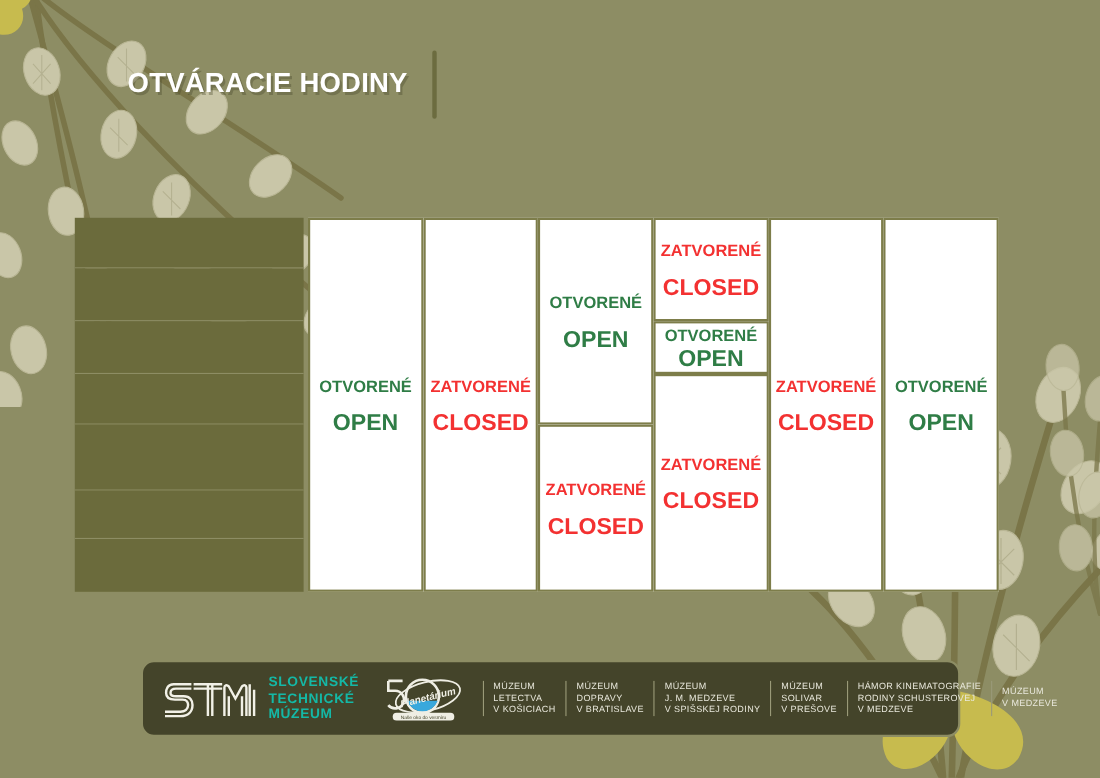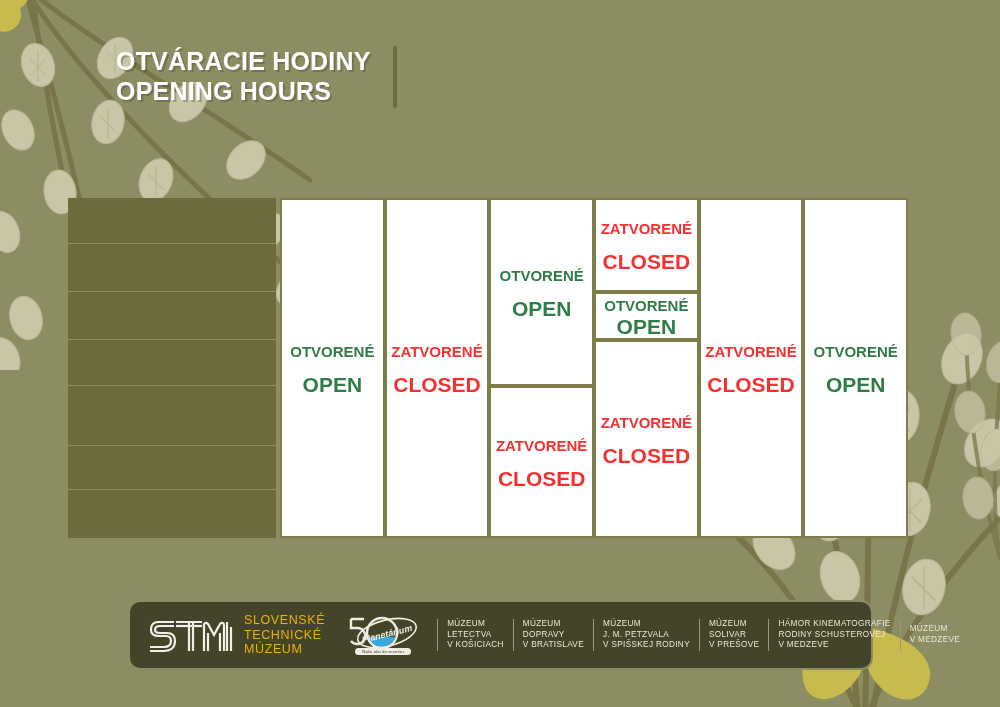--- a/index.html
+++ b/index.html
@@ -60,21 +60,21 @@
   .open{color:#2f7d46;}
   .closed{color:#f33131;}
 
   
   #footer{
     position:absolute;left:128px;top:600px;width:745px;height:70px;
     background:#44442a;border:2px solid #8d8d64;border-radius:12px;
     display:flex;align-items:center;box-sizing:border-box;padding:0 18px;
   }
   #stm-logo{display:flex;align-items:center;gap:10px;}
-  #stm-wordmark{color:#eab308;font-size:12.5px;line-height:14.5px;letter-spacing:.6px;}
+  #stm-wordmark{color:#14b8a6;font-size:12.5px;line-height:14.5px;letter-spacing:.6px;font-weight:bold;}
   #planet-logo{margin-left:16px;width:82px;height:44px;position:relative;}
   #museum-list{display:flex;align-items:stretch;margin-left:14px;}
   .museum{
     padding:0 9px;border-left:1px solid #9a9a78;
     color:#e9e8dc;font-size:8.2px;line-height:10.6px;letter-spacing:.35px;
     display:flex;flex-direction:column;justify-content:center;white-space:nowrap;
   }
 </style>
 </head>
 <body>
@@ -159,21 +159,20 @@
       <ellipse cx="132" cy="62" rx="15" ry="21" transform="rotate(14 132 62)"></ellipse>
       <ellipse cx="100" cy="112" rx="15" ry="21" transform="rotate(-8 100 112)"></ellipse>
       <ellipse cx="126" cy="150" rx="15" ry="21" transform="rotate(12 126 150)"></ellipse>
       <ellipse cx="108" cy="198" rx="15" ry="21" transform="rotate(-4 108 198)"></ellipse>
     </g>
   </svg>
 
   <div id="header">
     <div class="title-block">
       <div class="title-line">OTVÁRACIE HODINY</div>
-      <div class="title-line">OPENING HOURS</div>
     </div>
     <div id="title-divider"></div>
   </div>
 
   <div id="table">
 
     <div id="datehead">
         <div class="datecell">
           <div class="d"></div>
           <div class="w"></div>
@@ -302,21 +301,21 @@
           <div>LETECTVA</div>
           <div>V KOŠICIACH</div>
         </div>
         <div class="museum">
           <div>MÚZEUM</div>
           <div>DOPRAVY</div>
           <div>V BRATISLAVE</div>
         </div>
         <div class="museum">
           <div>MÚZEUM</div>
-          <div>J. M. PETZVALA</div>
+          <div>J. M. MEDZEVE</div>
           <div>V SPIŠSKEJ RODINY</div>
         </div>
         <div class="museum">
           <div>MÚZEUM</div>
           <div>SOLIVAR</div>
           <div>V PREŠOVE</div>
         </div>
         <div class="museum">
           <div>HÁMOR KINEMATOGRAFIE</div>
           <div>RODINY SCHUSTEROVEJ</div>

